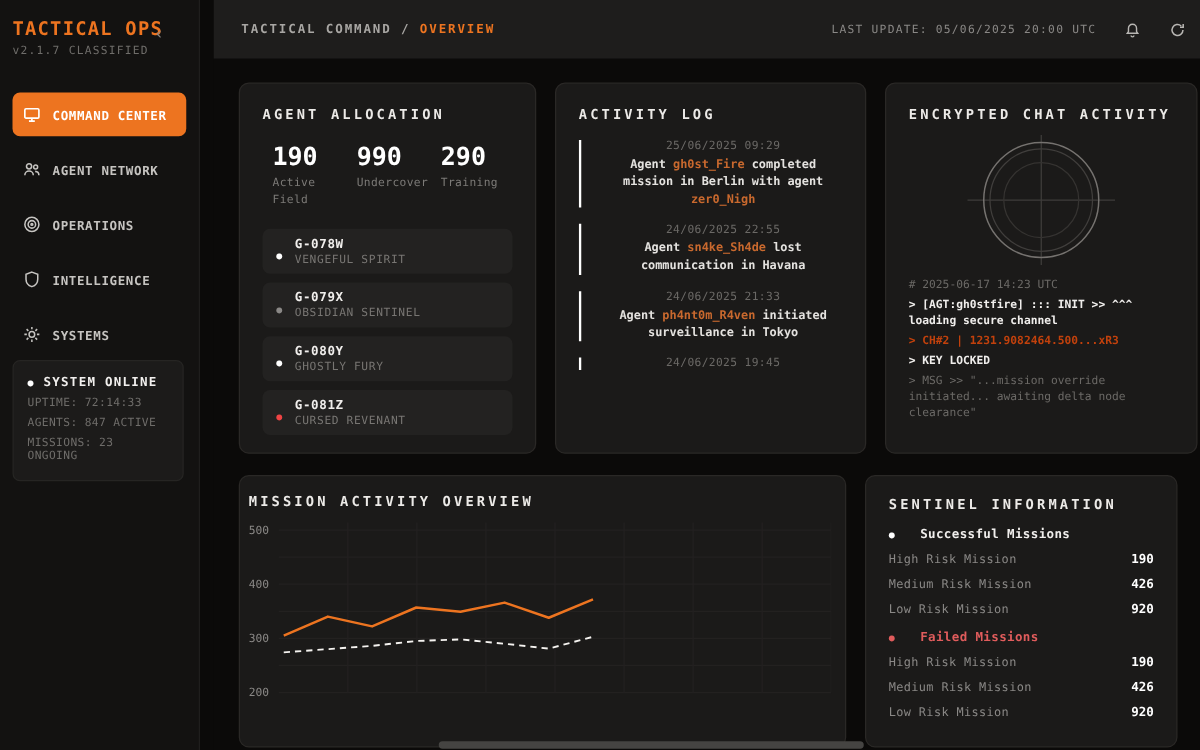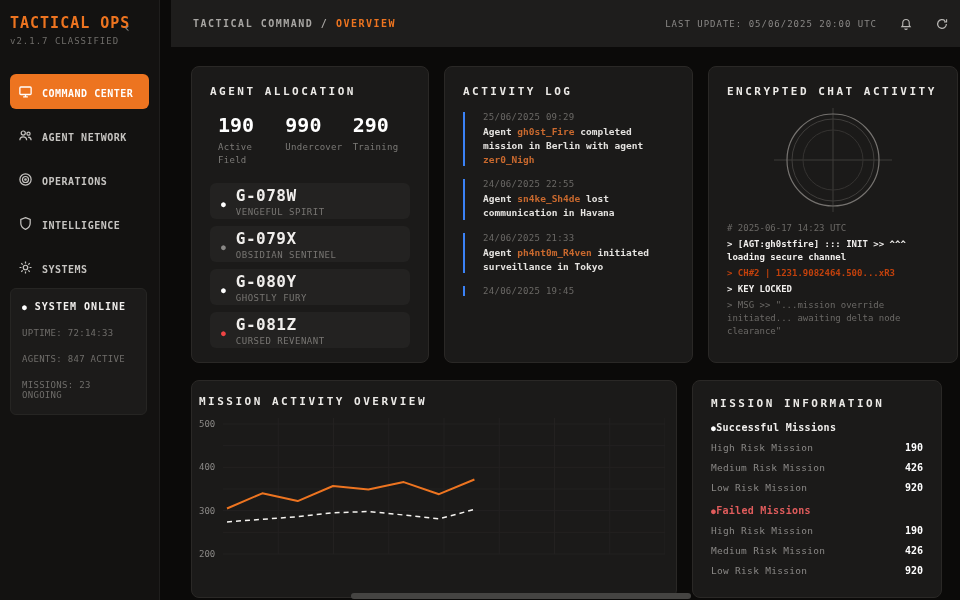--- a/index.html
+++ b/index.html
@@ -17,21 +17,21 @@
   .brand-sub { font-size:9px; color:#6f6d6a; margin-top:4px; letter-spacing:1px; }
   .collapse { position:absolute; right:28px; top:20px; color:#8a8886; font-size:13px; cursor:pointer; }
   .nav { margin-top:28px; display:flex; flex-direction:column; gap:9px; }
   .nav-item { display:flex; align-items:flex-end; gap:9px; padding:10px 8px; border-radius:6px;
     color:#c6c4c1; font-size:10px; letter-spacing:0.5px; font-weight:bold; cursor:pointer; }
   .nav-item.active { background:#ed7420; color:#ffffff; }
   .nav-item svg { flex:0 0 auto; }
   .status-box { position:absolute; left:10px; right:12px; top:288px; background:#1c1b1a;
     border:1px solid #262523; border-radius:6px; padding:12px 11px 14px 11px; }
   .status-title { font-size:10px; font-weight:bold; letter-spacing:1px; display:flex; gap:7px; color:#f2f0ee; }
-  .status-line { font-size:9px; color:#6f6d6a; margin-top:16px; letter-spacing:0.3px; }
+  .status-line { font-size:9px; color:#6f6d6a; margin-top:6px; letter-spacing:0.3px; }
   .dot::before { content:"●"; font-size:8px; }
   
   .main { position:absolute; left:171px; top:0; width:800px; height:600px; }
   .topbar { height:47px; background:#1e1d1c; display:flex; align-items:center; padding:0 22px; }
   .breadcrumb { font-size:10px; letter-spacing:1.5px; color:#a8a6a3; font-weight:bold; }
   .breadcrumb .current { color:#ed7420; }
   .topbar-right { margin-left:auto; display:flex; align-items:center; gap:22px; }
   .last-update { font-size:9px; color:#8a8886; letter-spacing:1px; }
   .icon-btn { color:#b8b6b3; cursor:pointer; display:flex; }
   .content { position:absolute; top:47px; left:0; right:0; bottom:0; background:#0b0a09;
@@ -41,44 +41,44 @@
   .card { background:#1b1a19; border:1px solid #2a2826; border-radius:8px; padding:18px; overflow:hidden; }
   .card-title { font-size:11px; font-weight:bold; letter-spacing:2.5px; color:#eceae7; }
   
   .agent-card { width:238px; height:297px; }
   .stats { display:flex; gap:10px; margin-top:15px; padding-left:8px; }
   .stat { width:64px; }
   .stat-value { font-size:20px; font-weight:bold; color:#ffffff; }
   .stat-label { font-size:9px; color:#7c7a77; margin-top:4px; line-height:1.45; letter-spacing:0.3px; }
   .agent-list { margin-top:16px; display:flex; flex-direction:column; gap:7px; }
   .agent-row { background:#232221; border-radius:6px; padding:6px 11px; display:flex; align-items:center; gap:10px; height:36px; cursor:pointer; }
-  .agent-code { font-size:16px; font-weight:bold; color:#f0eeec; letter-spacing:0.5px; }
+  .agent-code { font-size:10px; font-weight:bold; color:#f0eeec; letter-spacing:0.5px; }
   .agent-name { font-size:9px; color:#787673; margin-top:2px; letter-spacing:0.5px; }
   
   .log-card { width:249px; height:297px; }
   .log-body { margin-top:14px; height:238px; overflow:hidden; }
-  .log-entry { border-left:2px solid #3b82f6; padding-left:18px; margin-bottom:13px; }
+  .log-entry { border-left:2px solid #ffffff; padding-left:18px; margin-bottom:13px;text-align:center; }
   .log-time { font-size:9px; color:#6b6966; letter-spacing:0.3px; }
   .log-text { font-size:9.5px; color:#e4e2df; font-weight:bold; margin-top:3px; line-height:1.45; }
   .log-text .accent { color:#c9692e; }
   
   .chat-card { width:250px; height:297px; }
   .radar { display:flex; justify-content:center; margin-top:10px; }
   .term { margin-top:10px; font-size:9px; line-height:1.45; }
   .term-line { margin-top:3px; }
   .t-muted { color:#6b6966; }
   .t-bright { color:#f0eeec; font-weight:bold; }
   .t-accent { color:#c2410c; font-weight:bold; }
   
   .chart-card { width:486px; height:218px; padding:14px 7px; }
   .chart-plot { margin-top:6px; }
   .chart-xlabels { display:flex; justify-content:space-between; font-size:9px; color:#6b6966; padding-left:2px; letter-spacing:0.3px; }
   
   .info-card { width:250px; height:218px; padding:16px 18px; }
-  .mi-heading { display:flex; align-items:center; gap:0; font-size:10px; font-weight:bold; margin-top:12px; letter-spacing:0.3px; }
+  .mi-heading { display:flex; align-items:center; gap:20px; font-size:10px; font-weight:bold; margin-top:12px; letter-spacing:0.3px; }
   .mi-row { display:flex; justify-content:space-between; margin-top:9px; }
   .mi-label { font-size:9.5px; color:#8a8886; letter-spacing:0.3px; }
   .mi-value { font-size:10px; font-weight:bold; color:#ffffff; }
   
   .hscroll-thumb { position:absolute; left:180px; bottom:1px; width:340px; height:6px;
     background:#454442; border-radius:3px; cursor:pointer; }
 </style>
 </head>
 <body>
 
@@ -276,21 +276,21 @@
               <text x="0" y="13" font-size="9" fill="#8a8886">500</text>
               <text x="0" y="56.33333333333333" font-size="9" fill="#8a8886">400</text>
               <text x="0" y="99.66666666666666" font-size="9" fill="#8a8886">300</text>
               <text x="0" y="143" font-size="9" fill="#8a8886">200</text>
               <polyline points="28.0,94.5 63.3,79.3 98.7,87.1 134.0,72.0 169.4,75.4 204.7,68.1 240.0,80.2 275.4,65.5" fill="none" stroke="#ed7420" stroke-width="2" stroke-linejoin="round"></polyline>
               <polyline points="28.0,107.9 63.3,105.3 98.7,102.7 134.0,98.8 169.4,97.5 204.7,101.0 240.0,104.9 275.4,95.4" fill="none" stroke="#f5f3f0" stroke-width="1.5" stroke-dasharray="5,4" stroke-linejoin="round"></polyline>
             </svg></div>
       </div>
 
       <div class="card info-card">
-        <div class="card-title">MISSION INFORMATION</div>
+        <div class="card-title">SENTINEL INFORMATION</div>
         <div class="mi-heading">
           <span class="dot" style="color: rgb(255, 255, 255);"></span>
           <span style="color: rgb(240, 238, 236);">Successful Missions</span>
         </div>
         <div class="mi-row">
           <span class="mi-label">High Risk Mission</span>
             <span class="mi-value">190</span>
         </div>
         <div class="mi-row">
           <span class="mi-label">Medium Risk Mission</span>

